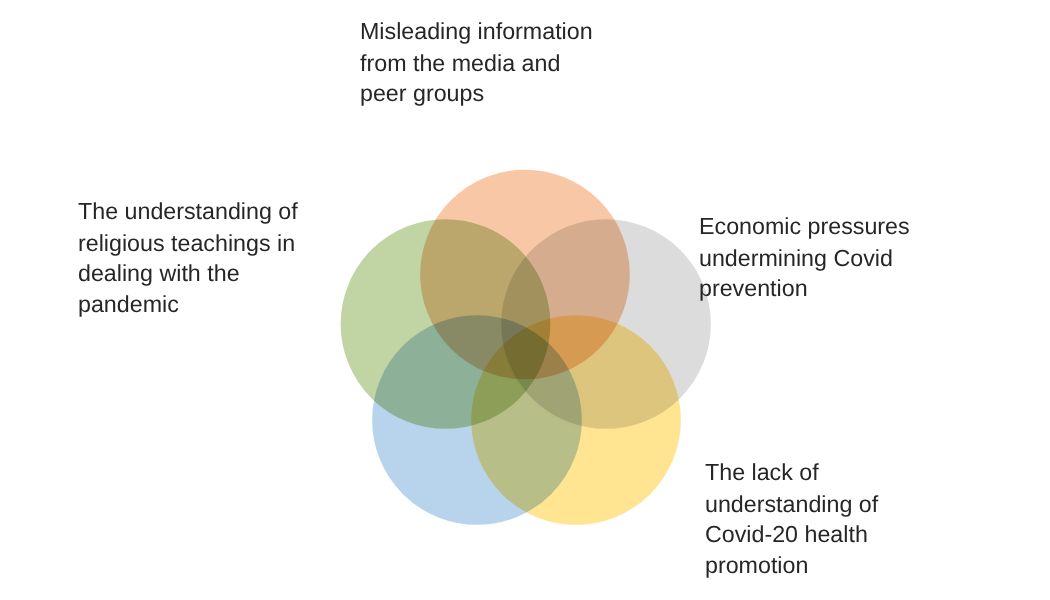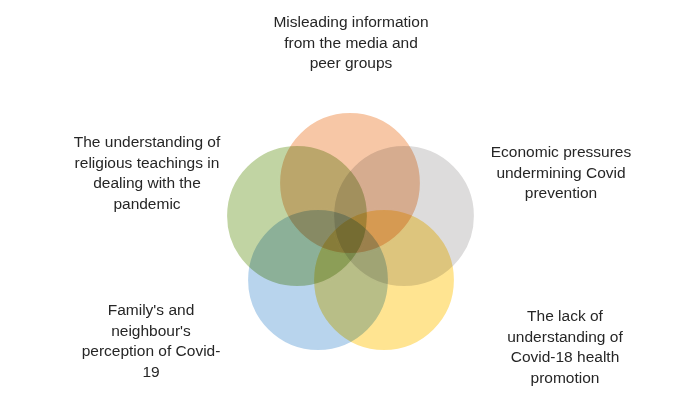--- a/index.html
+++ b/index.html
@@ -23,21 +23,21 @@
     height: 400px;
   }
   .venn-svg {
     position: absolute;
     left: 0; top: 0;
     width: 700px;
     height: 400px;
   }
   .label {
     position: absolute;
-    text-align: center;
+    text-align: left;
     font-size: 15.5px;
     line-height: 1.33;
     color: #262626;
     font-family: "Liberation Sans", sans-serif;
     white-space: pre-line;
   }
   .label-top {
     left: 240px;
     top: 12px;
     width: 222px;
@@ -86,23 +86,19 @@
 
   <div class="label label-left-upper">The understanding of
 religious teachings in
 dealing with the
 pandemic</div>
 
   <div class="label label-right-upper">Economic pressures
 undermining Covid
 prevention</div>
 
-  <div class="label label-left-lower">Family's and
-neighbour's
-perception of Covid-
-19</div>
 
   <div class="label label-right-lower">The lack of
 understanding of
-Covid-18 health
+Covid-20 health
 promotion</div>
 
 </div>
 
 </body></html>

